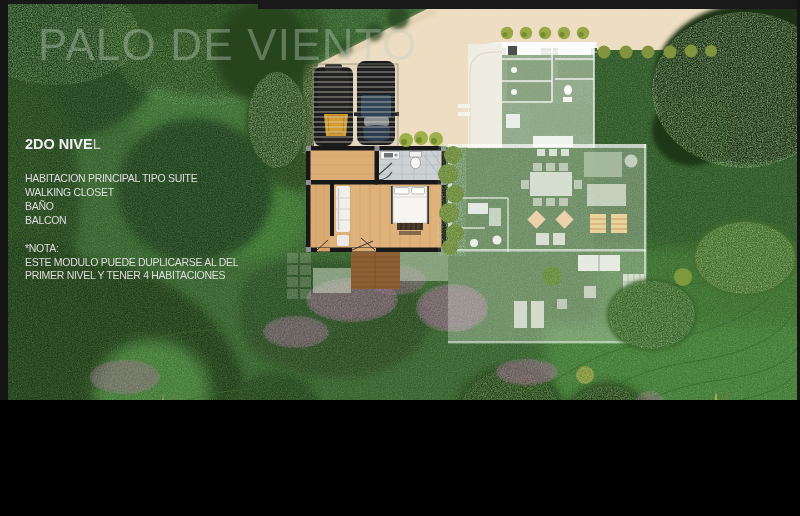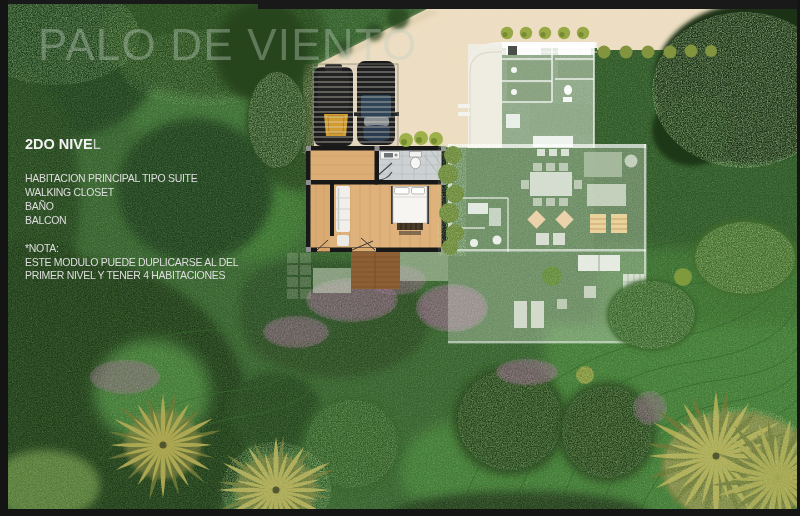--- a/index.html
+++ b/index.html
@@ -1,16 +1,16 @@
 <!DOCTYPE html>
 <html><head>
 <meta charset="utf-8">
 <style>
   html,body{margin:0;padding:0;background:#000;}
-  #canvas{position:relative;width:800px;height:516px;overflow:hidden;background:#4d7c0f;font-family:"Liberation Sans",sans-serif;}
+  #canvas{position:relative;width:800px;height:400px;overflow:hidden;background:#4d7c0f;font-family:"Liberation Sans",sans-serif;}
   svg{position:absolute;left:0;top:0;}
 </style>
 </head>
 <body>
 <div id="canvas">
 <svg width="800" height="516" viewBox="0 0 800 516">
 <defs>
 <filter id="b2" x="-50%" y="-50%" width="200%" height="200%">
           <feGaussianBlur stdDeviation="2"></feGaussianBlur>
         </filter>

